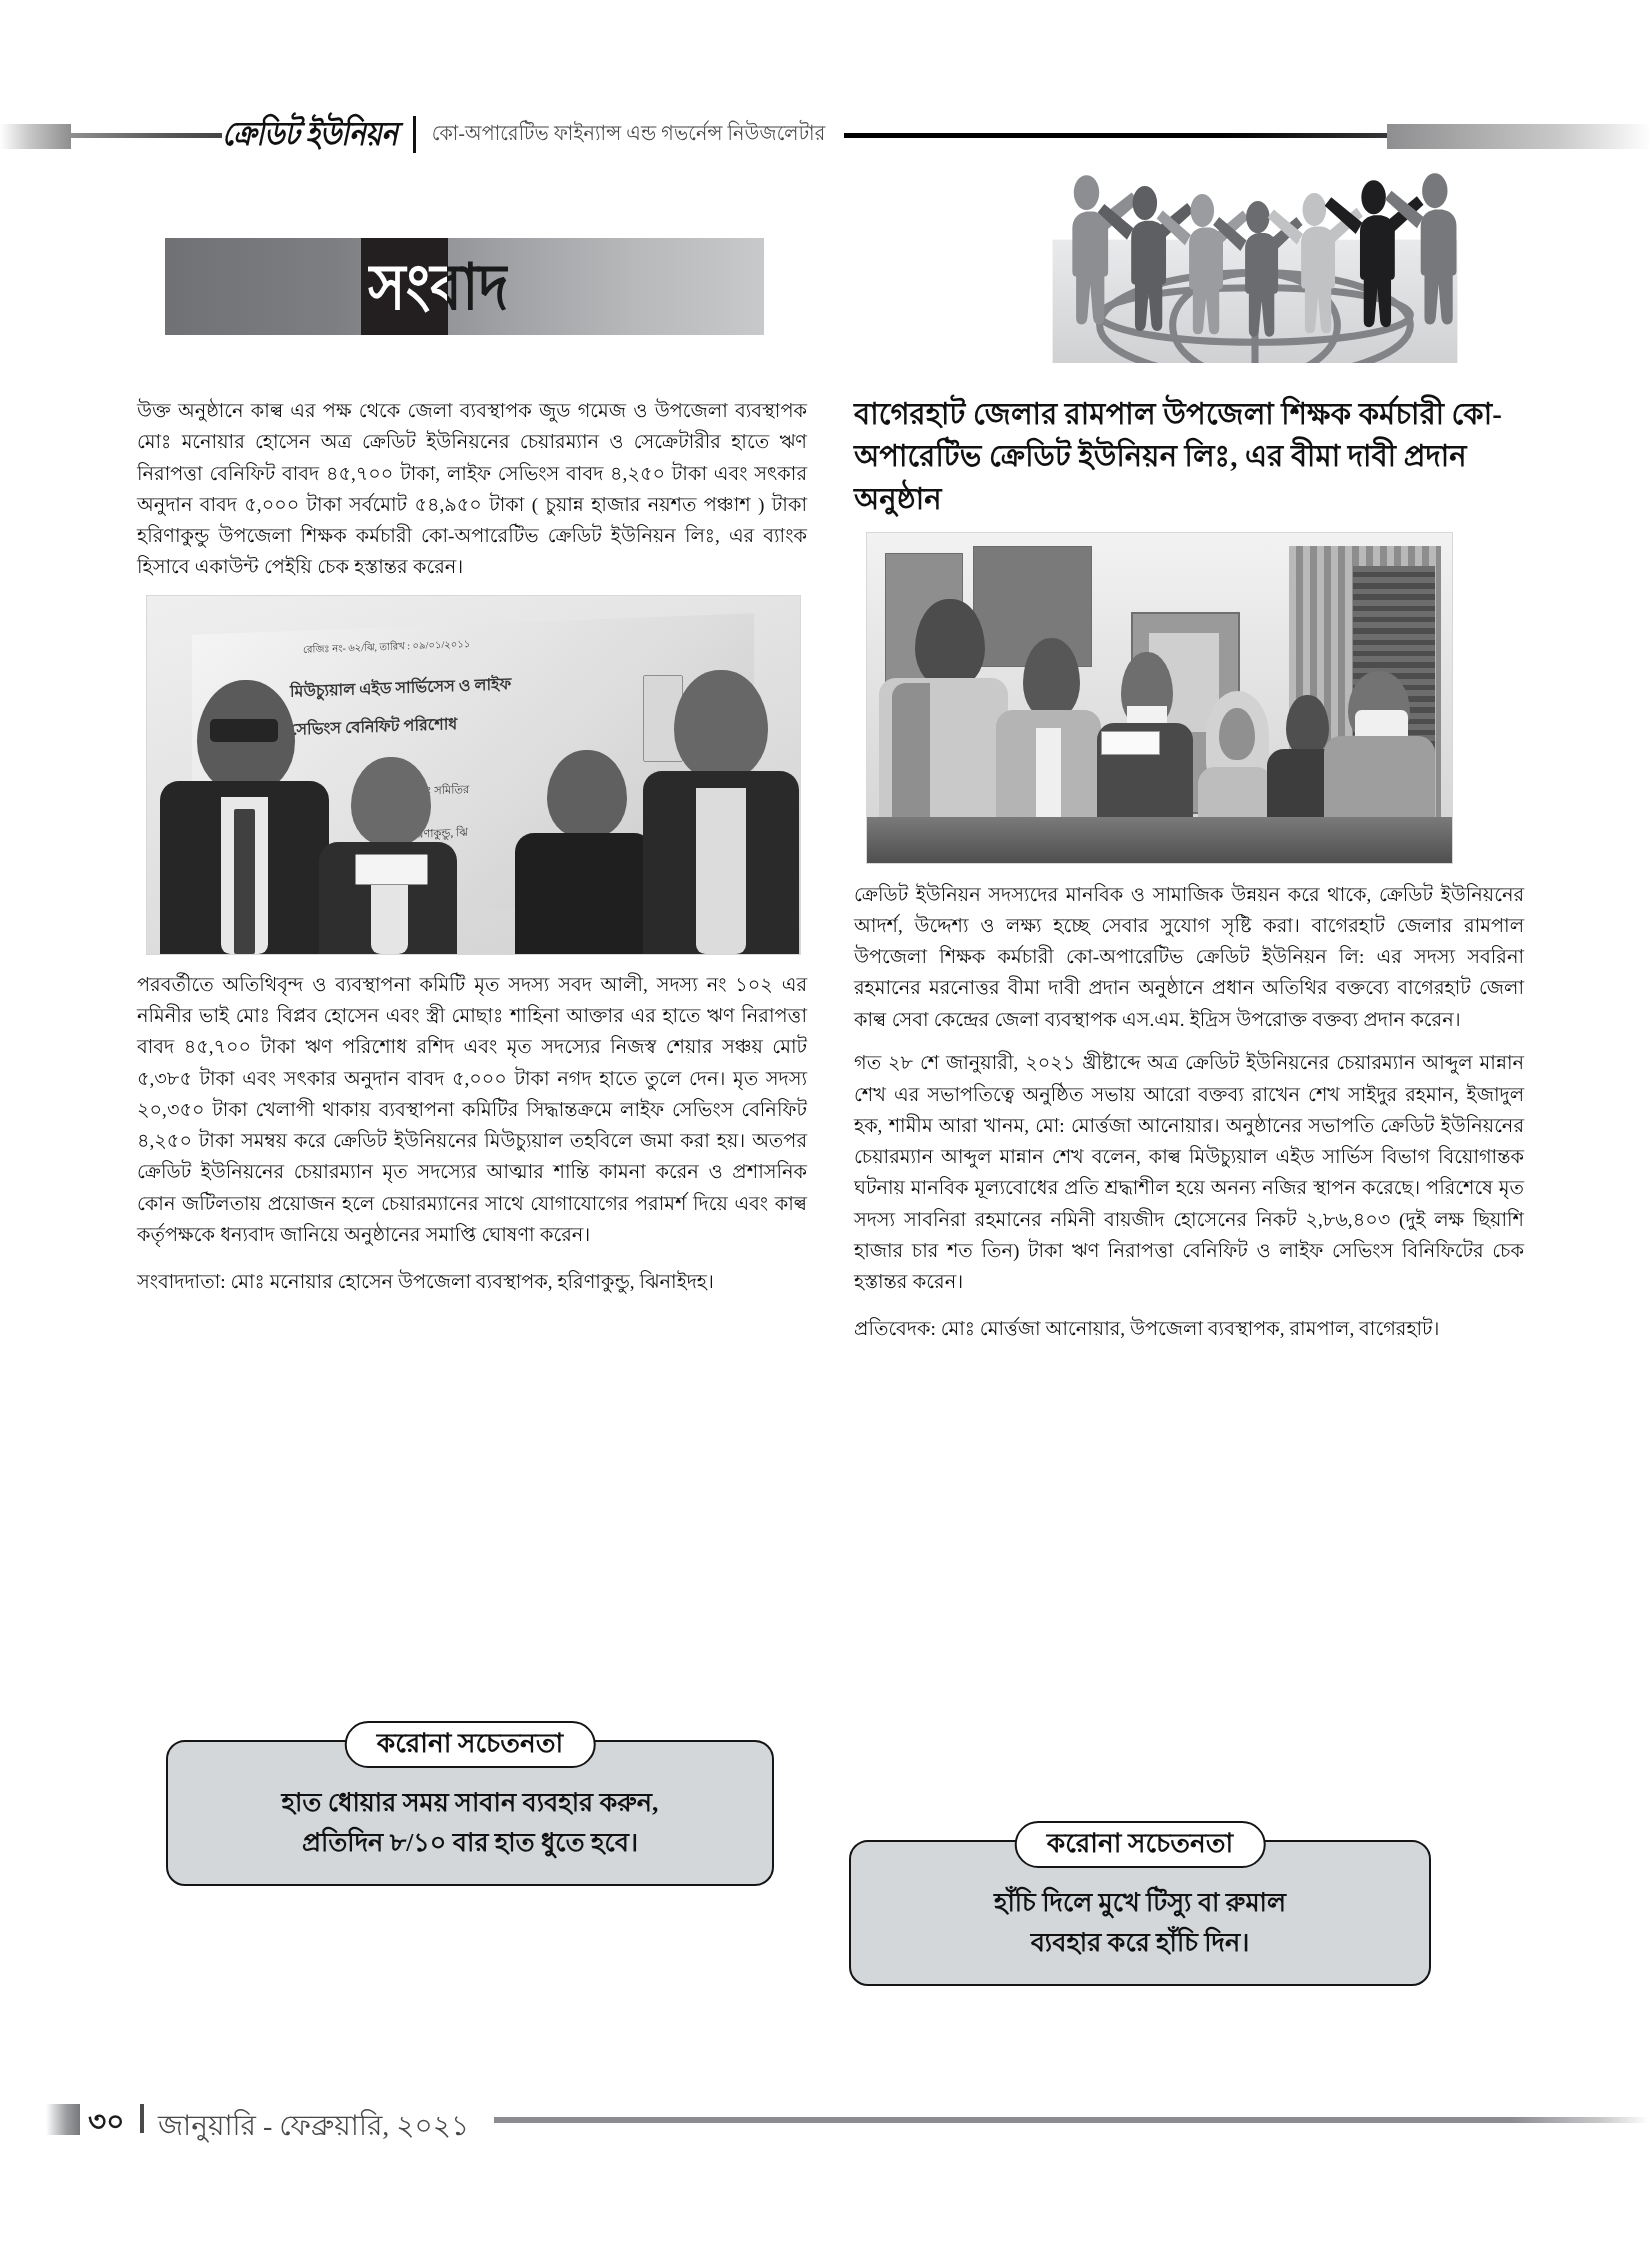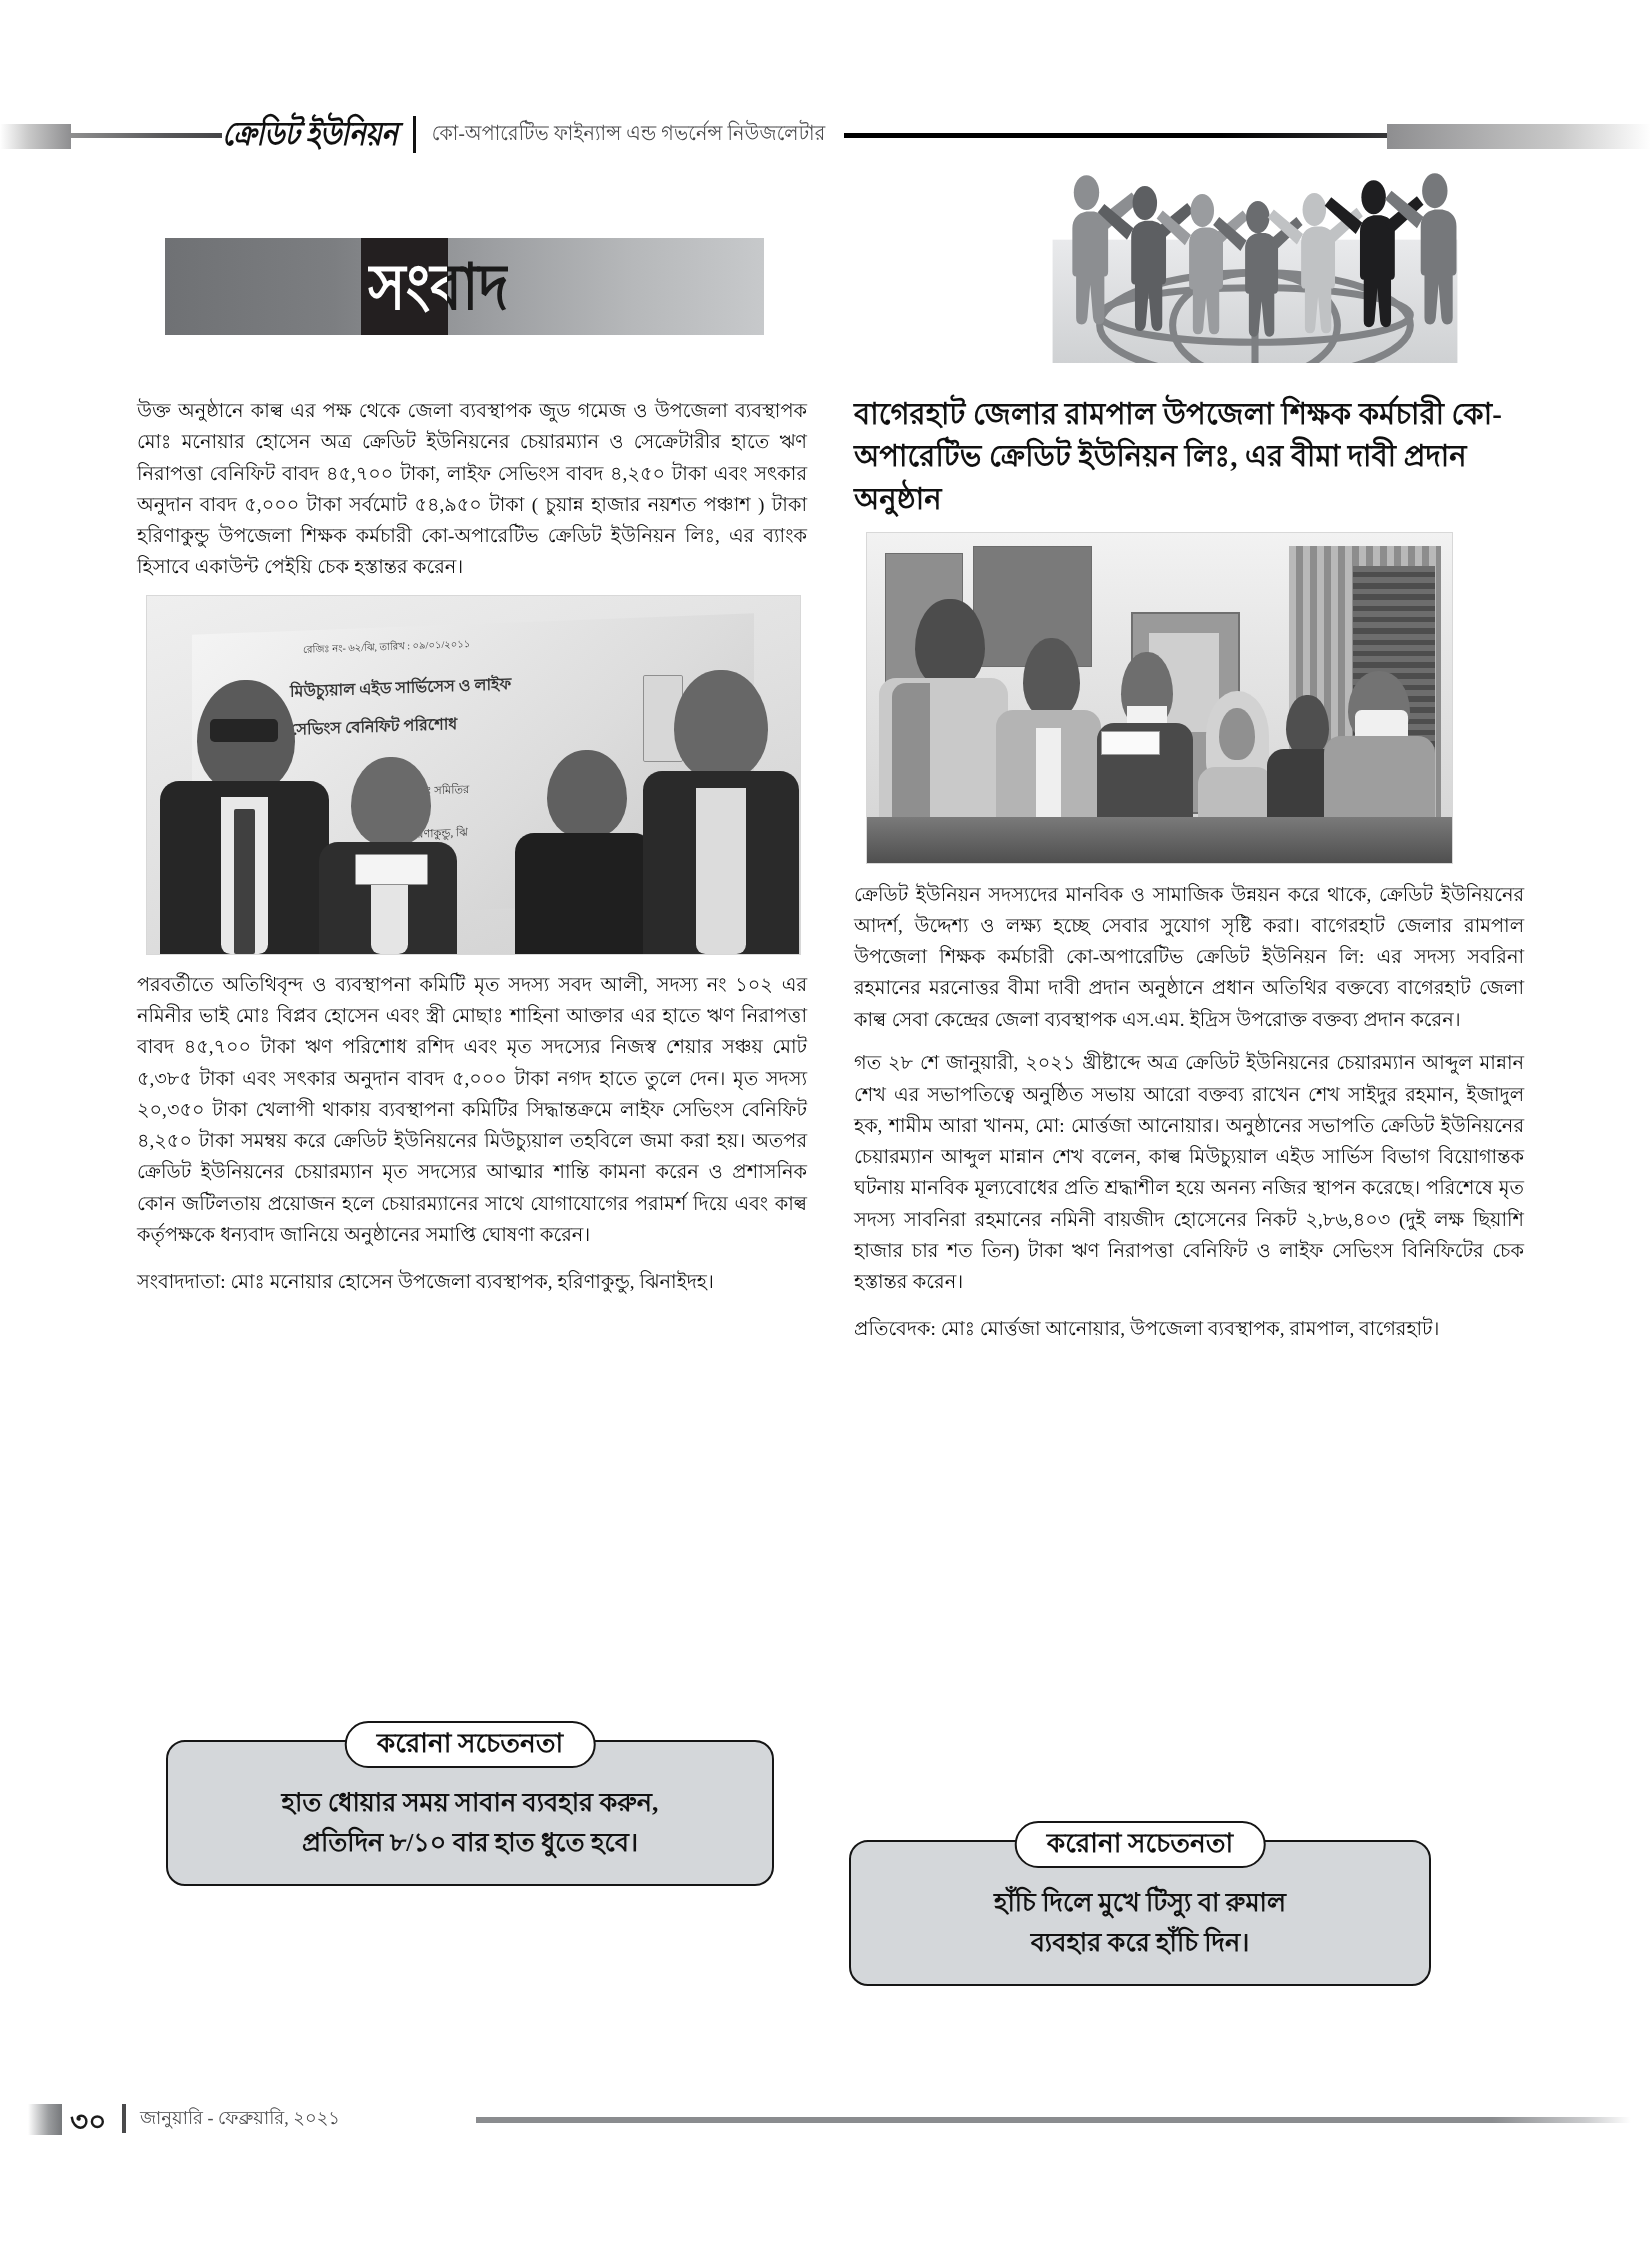--- a/index.html
+++ b/index.html
@@ -135,28 +135,28 @@
     font-family:"Liberation Serif", serif;font-weight:bold;font-size:26.4px;line-height:1.1;color:#111;
   }
   .corona-line{
     font-family:"Liberation Serif", serif;font-weight:bold;
     font-size:25.5px;line-height:1.55;color:#111;
   }
   .corona-left{position:absolute;left:166px;top:1740px;width:608px;}
   .corona-right{position:absolute;left:849px;top:1840px;width:582px;}
 
   
-  .footer{position:absolute;left:0;top:2101px;width:1499px;height:42px;}
+  .footer{position:absolute;left:18px;top:2101px;width:1499px;height:42px;}
   .footer .fswatch{position:absolute;left:28px;top:2.8px;width:34px;height:31px;
     background:linear-gradient(to right,#ffffff,#9b9d9f 60%,#76787b);}
   .footer .fpage{position:absolute;left:70px;top:-0.9px;
     font-family:"Liberation Serif",serif;font-weight:bold;font-size:28px;color:#1b1b1b;}
   .footer .fbar{position:absolute;left:122px;top:2.8px;width:3.8px;height:29px;background:#4a4a4c;}
   .footer .fdate{position:absolute;left:140px;top:2.8px;
-    font-family:"Liberation Serif",serif;font-size:18px;color:#4a4a4c;white-space:nowrap;}
+    font-family:"Liberation Serif",serif;font-size:28px;color:#4a4a4c;white-space:nowrap;}
   .footer .frule{position:absolute;left:476px;top:16px;width:1155px;height:5.7px;
     background:linear-gradient(to right,#8a8c8f 0%,#8a8c8f 88%,#c9cacc 96%,#ffffff 100%);}
 </style>
 </head>
 <body>
 
 <div class="page">
 
   <div class="masthead">
     <div class="rule"></div>

